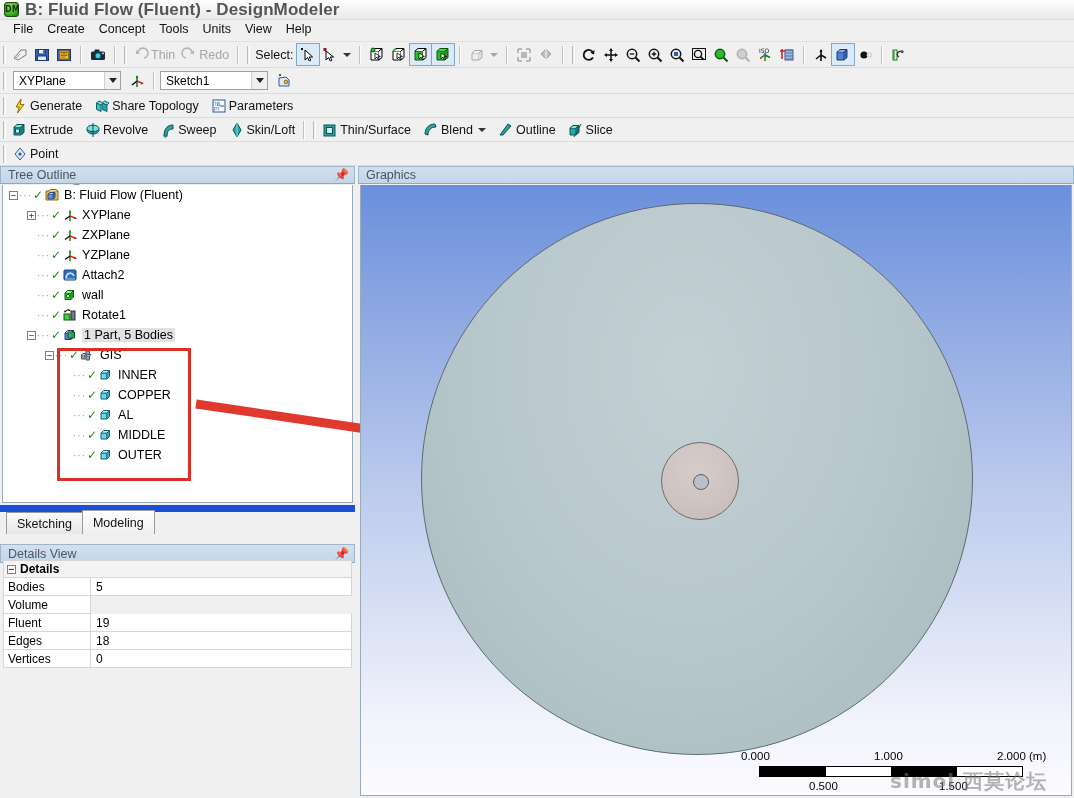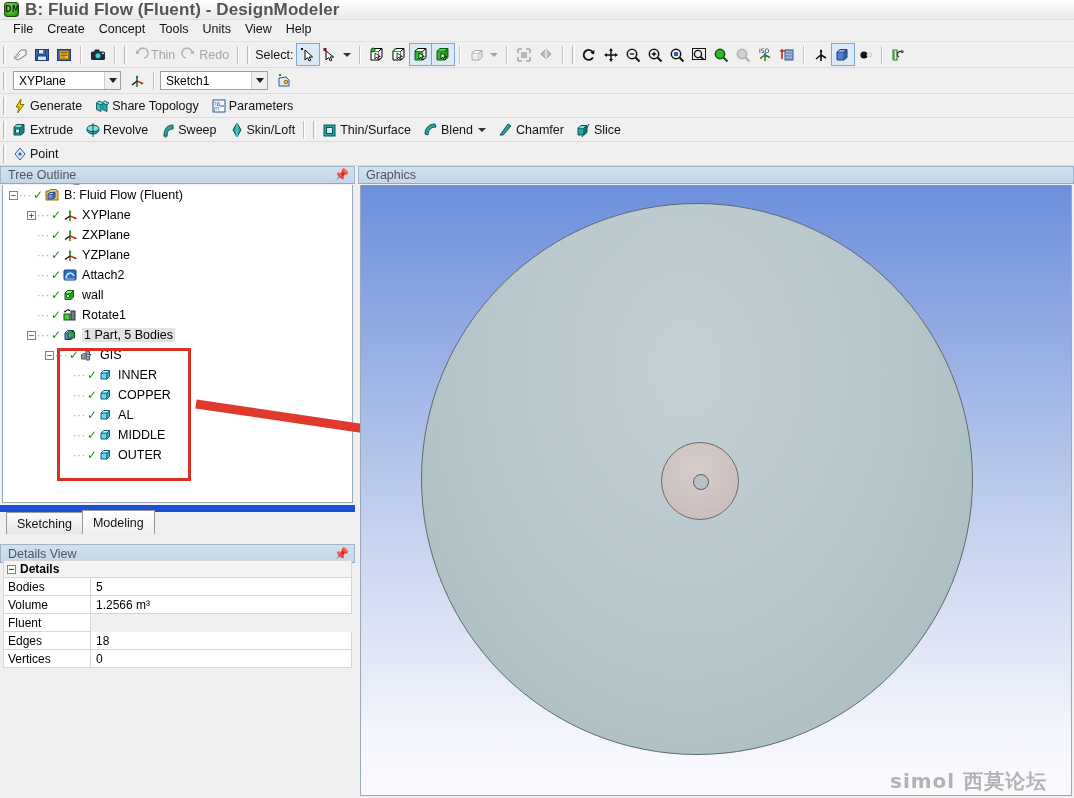--- a/index.html
+++ b/index.html
@@ -692,21 +692,21 @@
       </span>
       <span class="tlabel">Blend</span>
       <span class="caret"></span>
     </div>
     <div class="tbtn" style="margin-left:6px;">
       <span class="icon i16">
         <svg width="16" height="16" viewBox="0 0 16 16">
           <path d="M2 13 L10 2 L13 4 L5 13 Z" fill="#2aa5a5" stroke="#0d5252"></path>
         </svg>
       </span>
-      <span class="tlabel">Chamfer</span>
+      <span class="tlabel">Outline</span>
     </div>
     <div class="tbtn" style="margin-left:6px;">
       <span class="icon i16">
         <svg width="16" height="16" viewBox="0 0 16 16">
           <path d="M2 6 L2 13 L8 13 L8 6 Z" fill="#2aa5a5" stroke="#0d5252"></path>
           <path d="M2 6 L5 3.5 L11 3.5 L8 6" fill="#7fe0e0" stroke="#0d5252"></path>
           <path d="M8 6 L11 3.5 L11 10.5 L8 13" fill="#1d8080" stroke="#0d5252"></path>
           <path d="M13 2 L6 15" stroke="#0d5252"></path>
         </svg>
       </span>
@@ -979,24 +979,24 @@
         <span class="tbox">−</span>
         <span>Details</span>
       </div>
 
     <div class="drow">
           <div class="dk">Bodies</div>
           <div class="dv">5</div>
         </div>
         <div class="drow">
           <div class="dk">Volume</div>
-          <div class="dv">1.2566 m³</div>
         </div>
         <div class="drow">
           <div class="dk">Fluent</div>
+          <div class="dv">19</div>
         </div>
         <div class="drow">
           <div class="dk">Edges</div>
           <div class="dv">18</div>
         </div>
         <div class="drow">
           <div class="dk">Vertices</div>
           <div class="dv">0</div>
         </div>
       </div>
@@ -1008,20 +1008,37 @@
       <span>Graphics</span>
       <span></span>
     </div>
     <div id="graphics-body">
       <div id="disc">
         <div id="hub">
           <div id="hub-inner"></div>
         </div>
       </div>
 
+      <div id="scale">
+        <div class="sc-top">
+          <span style="left:0px;">0.000</span>
+          <span style="left:133px;">1.000</span>
+          <span style="left:256px;">2.000 (m)</span>
+        </div>
+        <div class="sc-bar">
+          <div class="sc-seg on"></div>
+          <div class="sc-seg off"></div>
+          <div class="sc-seg on"></div>
+          <div class="sc-seg off"></div>
+        </div>
+        <div class="sc-bot">
+          <span style="left:68px;">0.500</span>
+          <span style="left:198px;">1.500</span>
+        </div>
+      </div>
     </div>
   </div>
 
   <div id="watermark">
     <span>simol 西莫论坛</span>
   </div>
 
 </div>
 
 </body></html>

